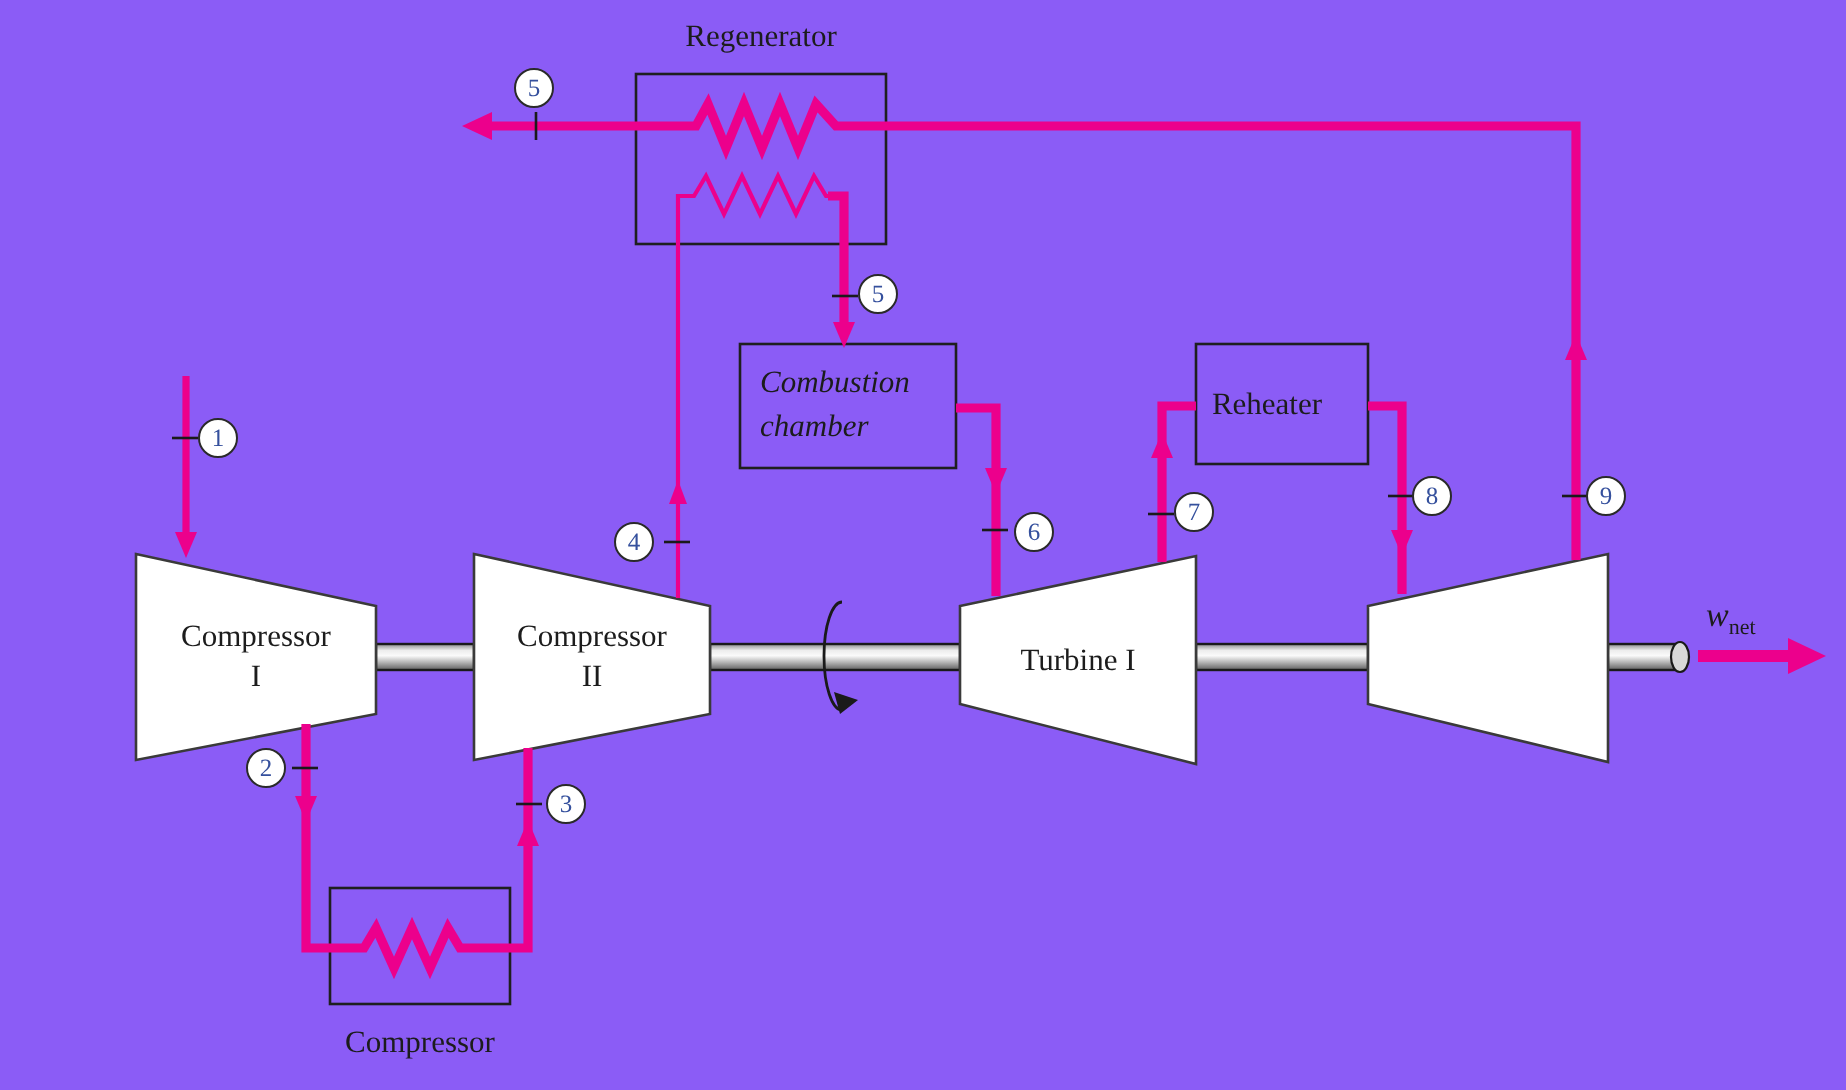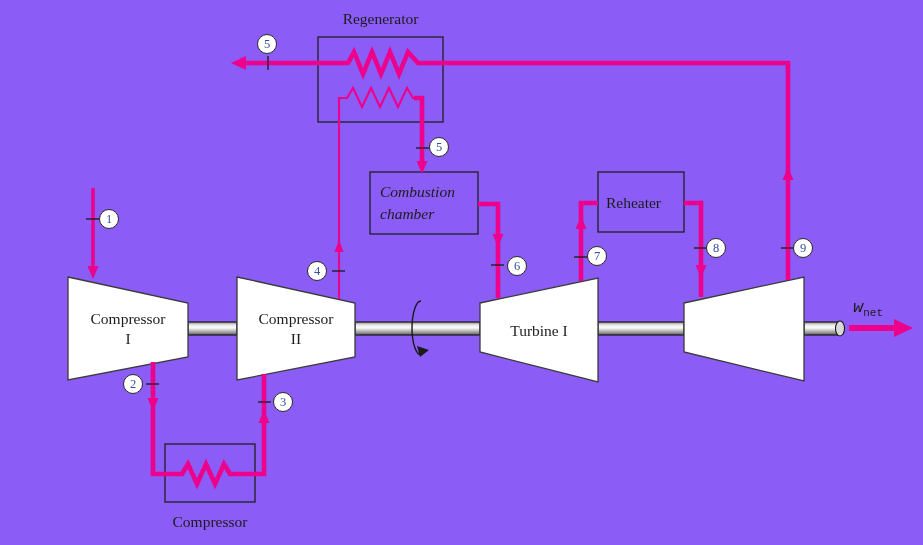--- a/index.html
+++ b/index.html
@@ -8,21 +8,21 @@
     font-family:"Liberation Serif", serif;color:#1c1c1c;overflow:hidden;
   }
   #diagram-svg{position:absolute;left:0;top:0;}
   .lbl{position:absolute;font-size:15.5px;line-height:20px;text-align:center;color:#1c1c1c;}
   .lbl.left{text-align:left;font-style:italic;}
   .state-circle{
     position:absolute;width:20px;height:20px;border:1.2px solid #2a2a2a;border-radius:50%;
     background:#ffffff;display:flex;align-items:center;justify-content:center;
     font-size:12.5px;color:#35509d;box-sizing:border-box;
   }
-  .wnet{position:absolute;left:853px;top:298px;font-size:17px;font-style:italic;font-family:Liberation Mono, monospace;}
+  .wnet{position:absolute;left:853px;top:298px;font-size:17px;font-style:italic;}
   .wnet .sub{font-size:11px;font-style:normal;vertical-align:-4px;}
 </style>
 </head>
 <body>
 
 <div id="stage">
 
   <svg id="diagram-svg" width="923" height="545" viewBox="0 0 923 545">
     <defs>
       <linearGradient id="shaftG" x1="0" y1="0" x2="0" y2="1">

